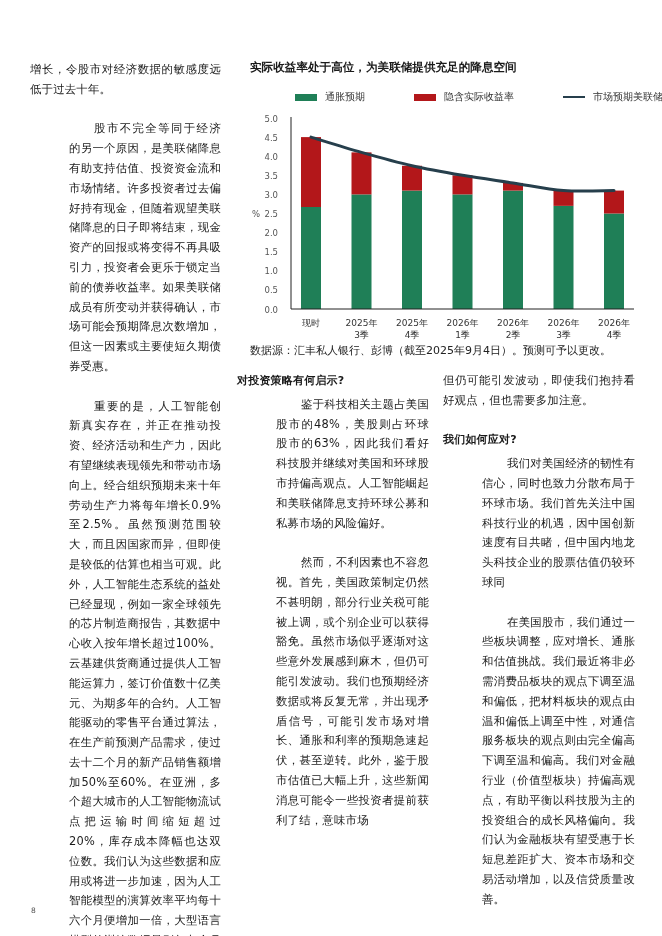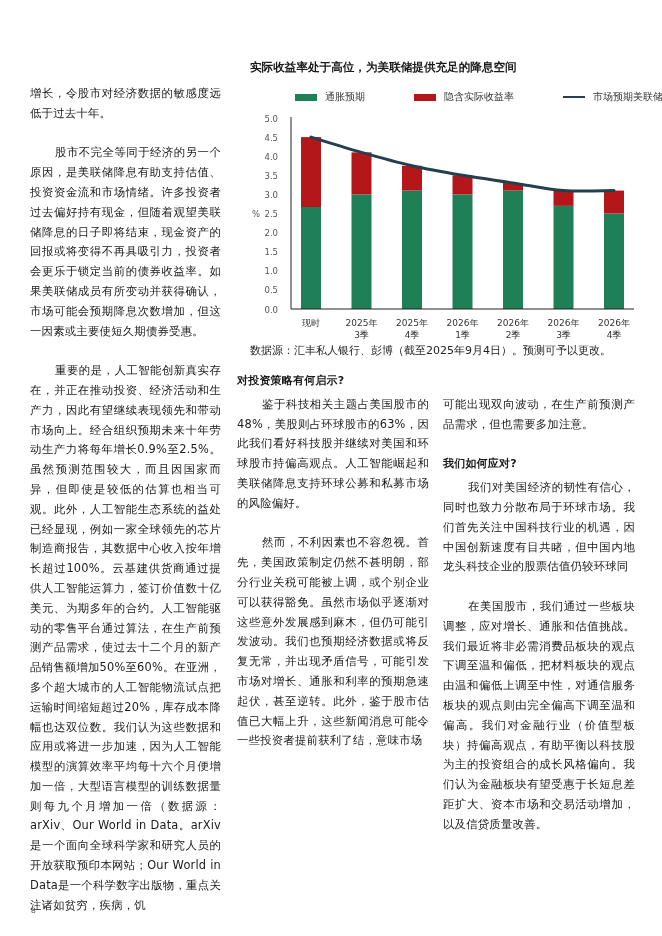--- a/index.html
+++ b/index.html
@@ -1,22 +1,22 @@
 <!DOCTYPE html>
 <html><head>
   <meta charset="utf-8">
   <style>
     * { box-sizing: border-box; margin: 0; padding: 0; }
     html, body { width: 662px; height: 936px; background: #ffffff; overflow: hidden; }
     body { position: relative; font-family: "DejaVu Sans", "Liberation Sans", sans-serif; color: #1a1a1a; }
 
     .col { position: absolute; font-size: 11.4px; line-height: 19.8px; letter-spacing: 0.2px; text-align: justify; }
     .col p { margin-bottom: 19.8px; }
-    .col p.indent { text-indent: 2.2em; }
-    .col p.noind { text-indent: 0; margin-top: 24px; }
+    .col p.indent { text-indent: 2.2em; margin-left: 39px; }
+    .col p.noind { text-indent: 0; }
     .col h3 { font-size: 11px; font-weight: bold; line-height: 19.8px; margin-bottom: 4px; }
 
     #col-left { left: 30px; top: 60px; width: 191px; }
     #col-mid  { left: 237px; top: 371px; width: 192px; }
     #col-right{ left: 443px; top: 371px; width: 192px; }
 
     
     #chart { position: absolute; left: 248px; top: 58px; width: 410px; height: 300px; }
     #chart-title { position: absolute; left: 2px; top: 2px; font-size: 11.6px; font-weight: bold; white-space: nowrap; }
     #legend { position: absolute; left: 20px; top: 32px; display: flex; gap: 22px; font-size: 10px; color: #333; white-space: nowrap; align-items: center; }
@@ -100,19 +100,19 @@
   <div id="source">数据源：汇丰私人银行、彭博（截至2025年9月4日）。预测可予以更改。</div>
 </div>
 
 <div id="col-mid" class="col">
   <h3>对投资策略有何启示?</h3>
   <p class="indent">鉴于科技相关主题占美国股市的48%，美股则占环球股市的63%，因此我们看好科技股并继续对美国和环球股市持偏高观点。人工智能崛起和美联储降息支持环球公募和私募市场的风险偏好。</p>
   <p class="indent">然而，不利因素也不容忽视。首先，美国政策制定仍然不甚明朗，部分行业关税可能被上调，或个别企业可以获得豁免。虽然市场似乎逐渐对这些意外发展感到麻木，但仍可能引发波动。我们也预期经济数据或将反复无常，并出现矛盾信号，可能引发市场对增长、通胀和利率的预期急速起伏，甚至逆转。此外，鉴于股市估值已大幅上升，这些新闻消息可能令一些投资者提前获利了结，意味市场</p>
 </div>
 
 <div id="col-right" class="col">
-  <p class="noind">可能出现双向波动，在生产前预测产品需求，但也需要多加注意。</p>
+  <p class="noind">但仍可能引发波动，即使我们抱持看好观点，但也需要多加注意。</p>
   <h3>我们如何应对?</h3>
   <p class="indent">我们对美国经济的韧性有信心，同时也致力分散布局于环球市场。我们首先关注中国科技行业的机遇，因中国创新速度有目共睹，但中国内地龙头科技企业的股票估值仍较环球同</p>
   <p class="indent">在美国股市，我们通过一些板块调整，应对增长、通胀和估值挑战。我们最近将非必需消费品板块的观点下调至温和偏低，把材料板块的观点由温和偏低上调至中性，对通信服务板块的观点则由完全偏高下调至温和偏高。我们对金融行业（价值型板块）持偏高观点，有助平衡以科技股为主的投资组合的成长风格偏向。我们认为金融板块有望受惠于长短息差距扩大、资本市场和交易活动增加，以及信贷质量改善。</p>
 </div>
 
 <div id="page-number">8</div>
 
 </body></html>

